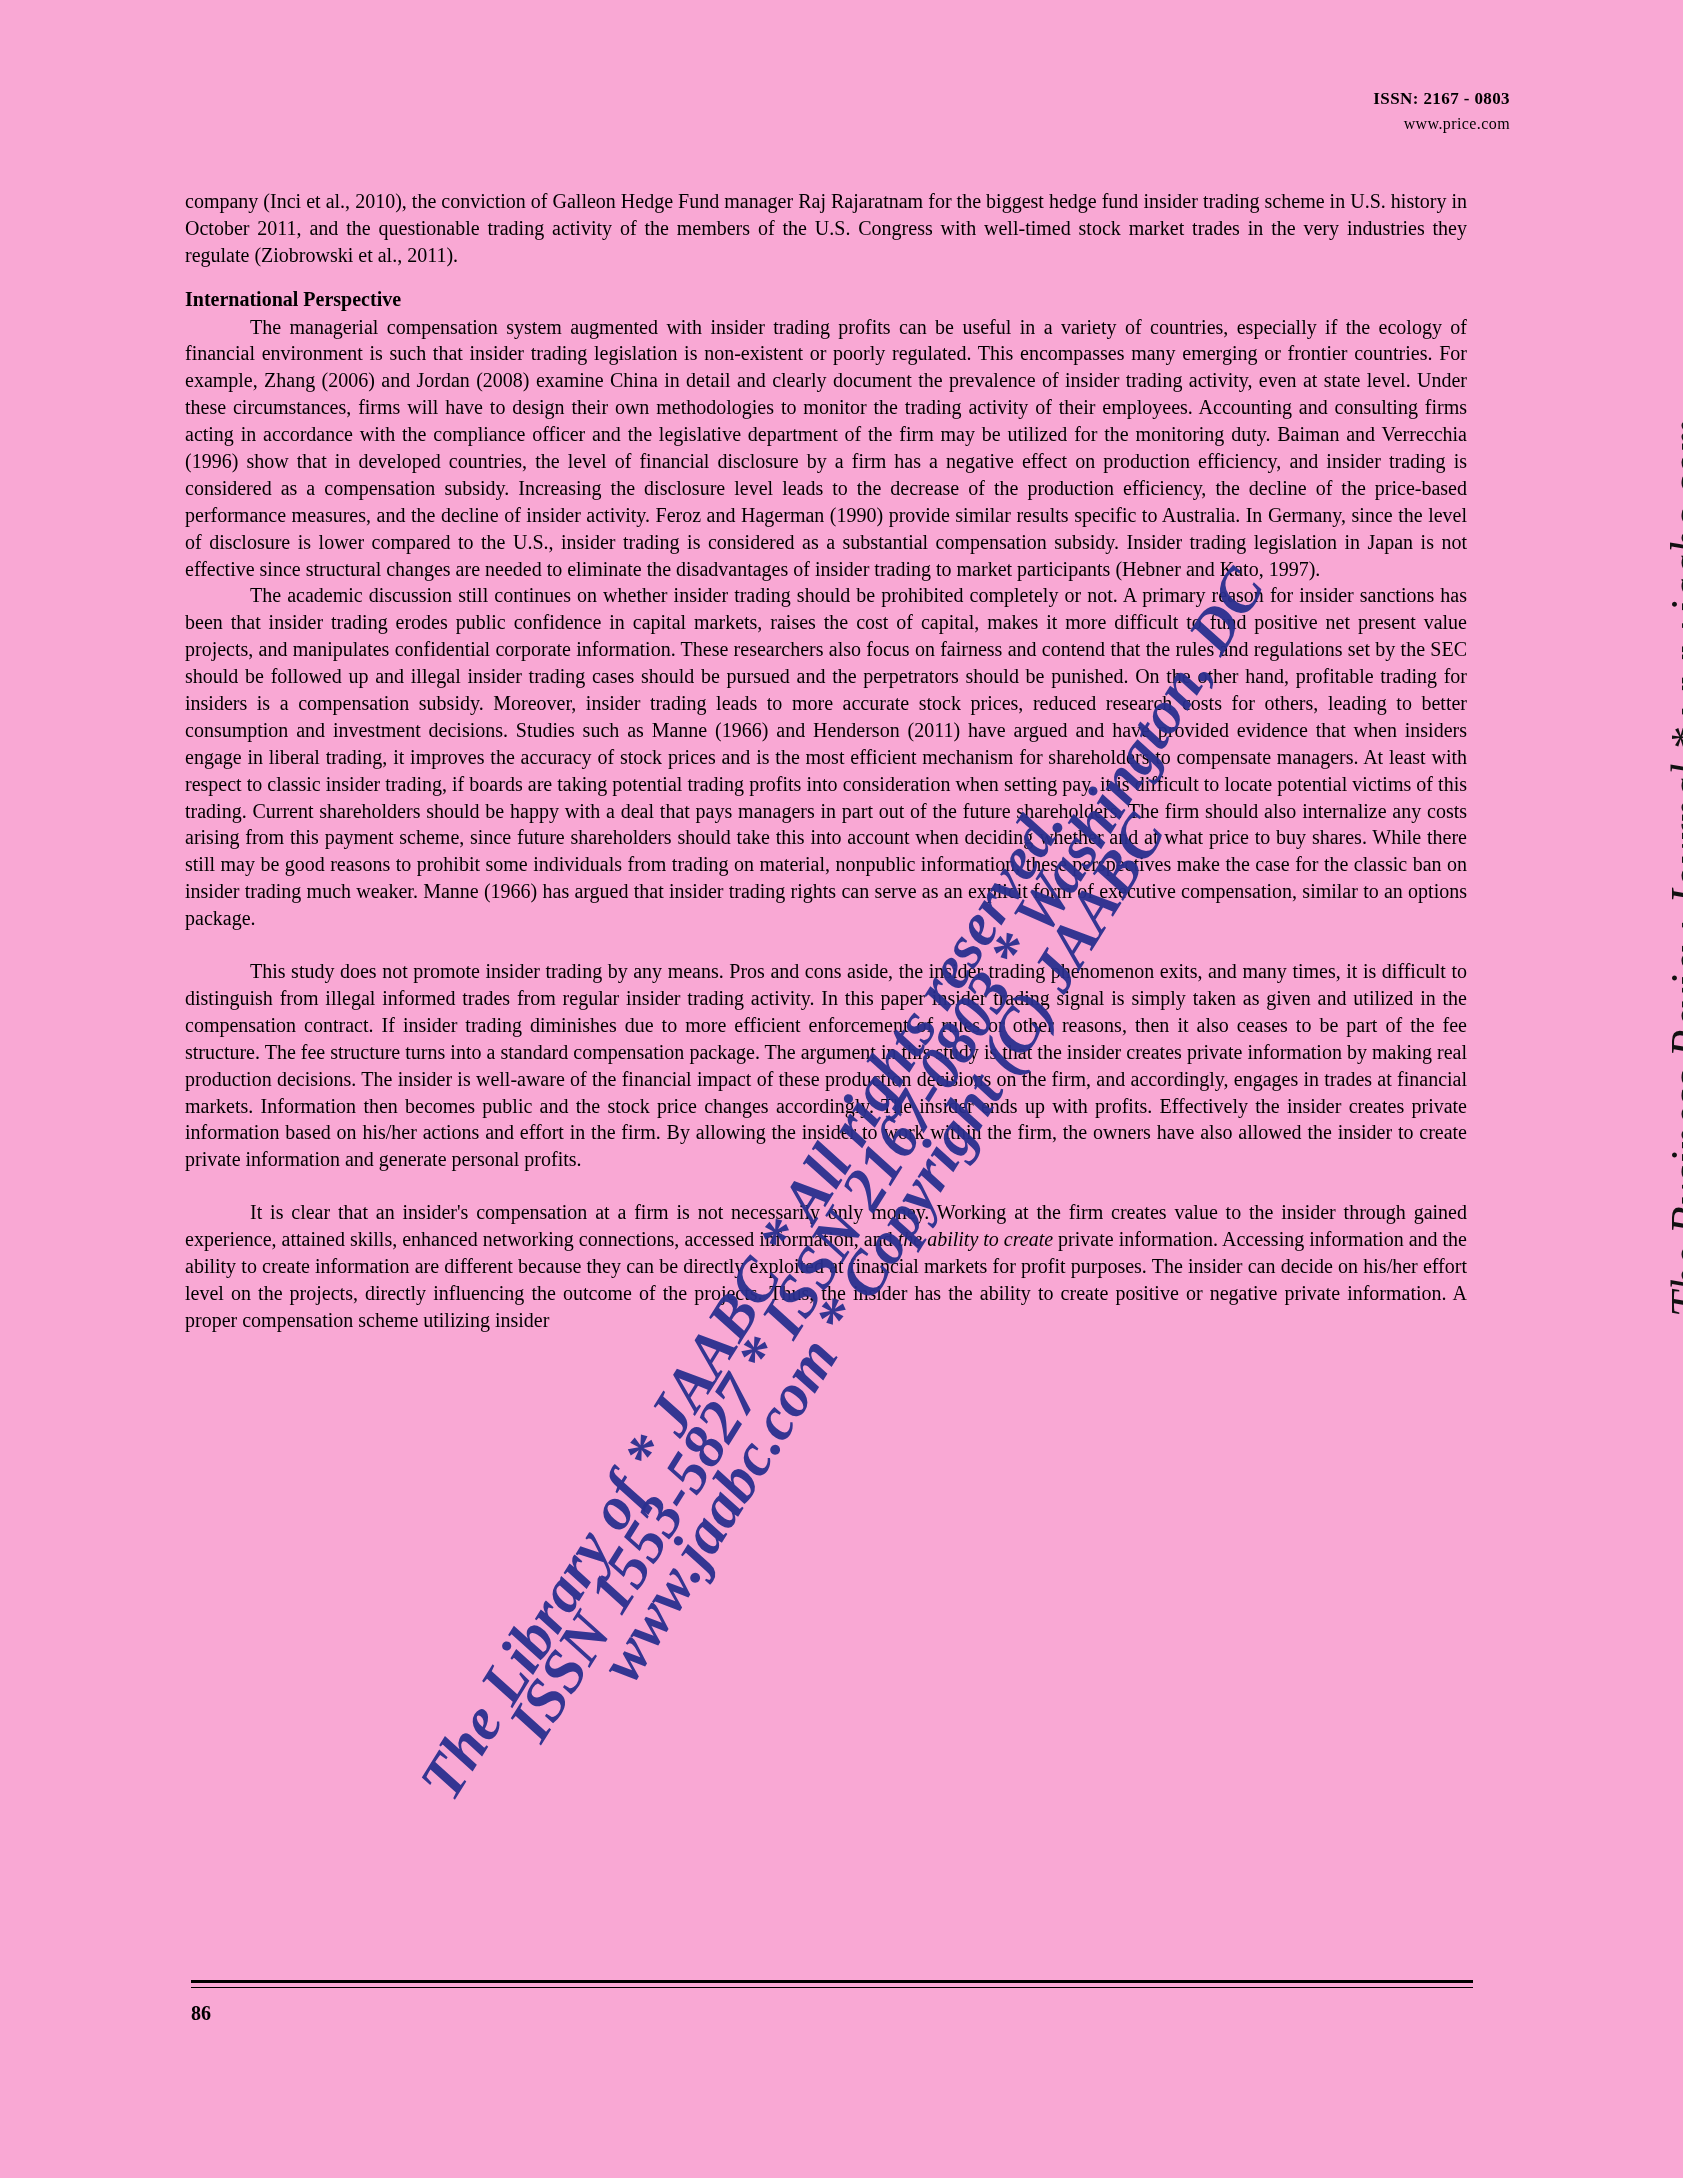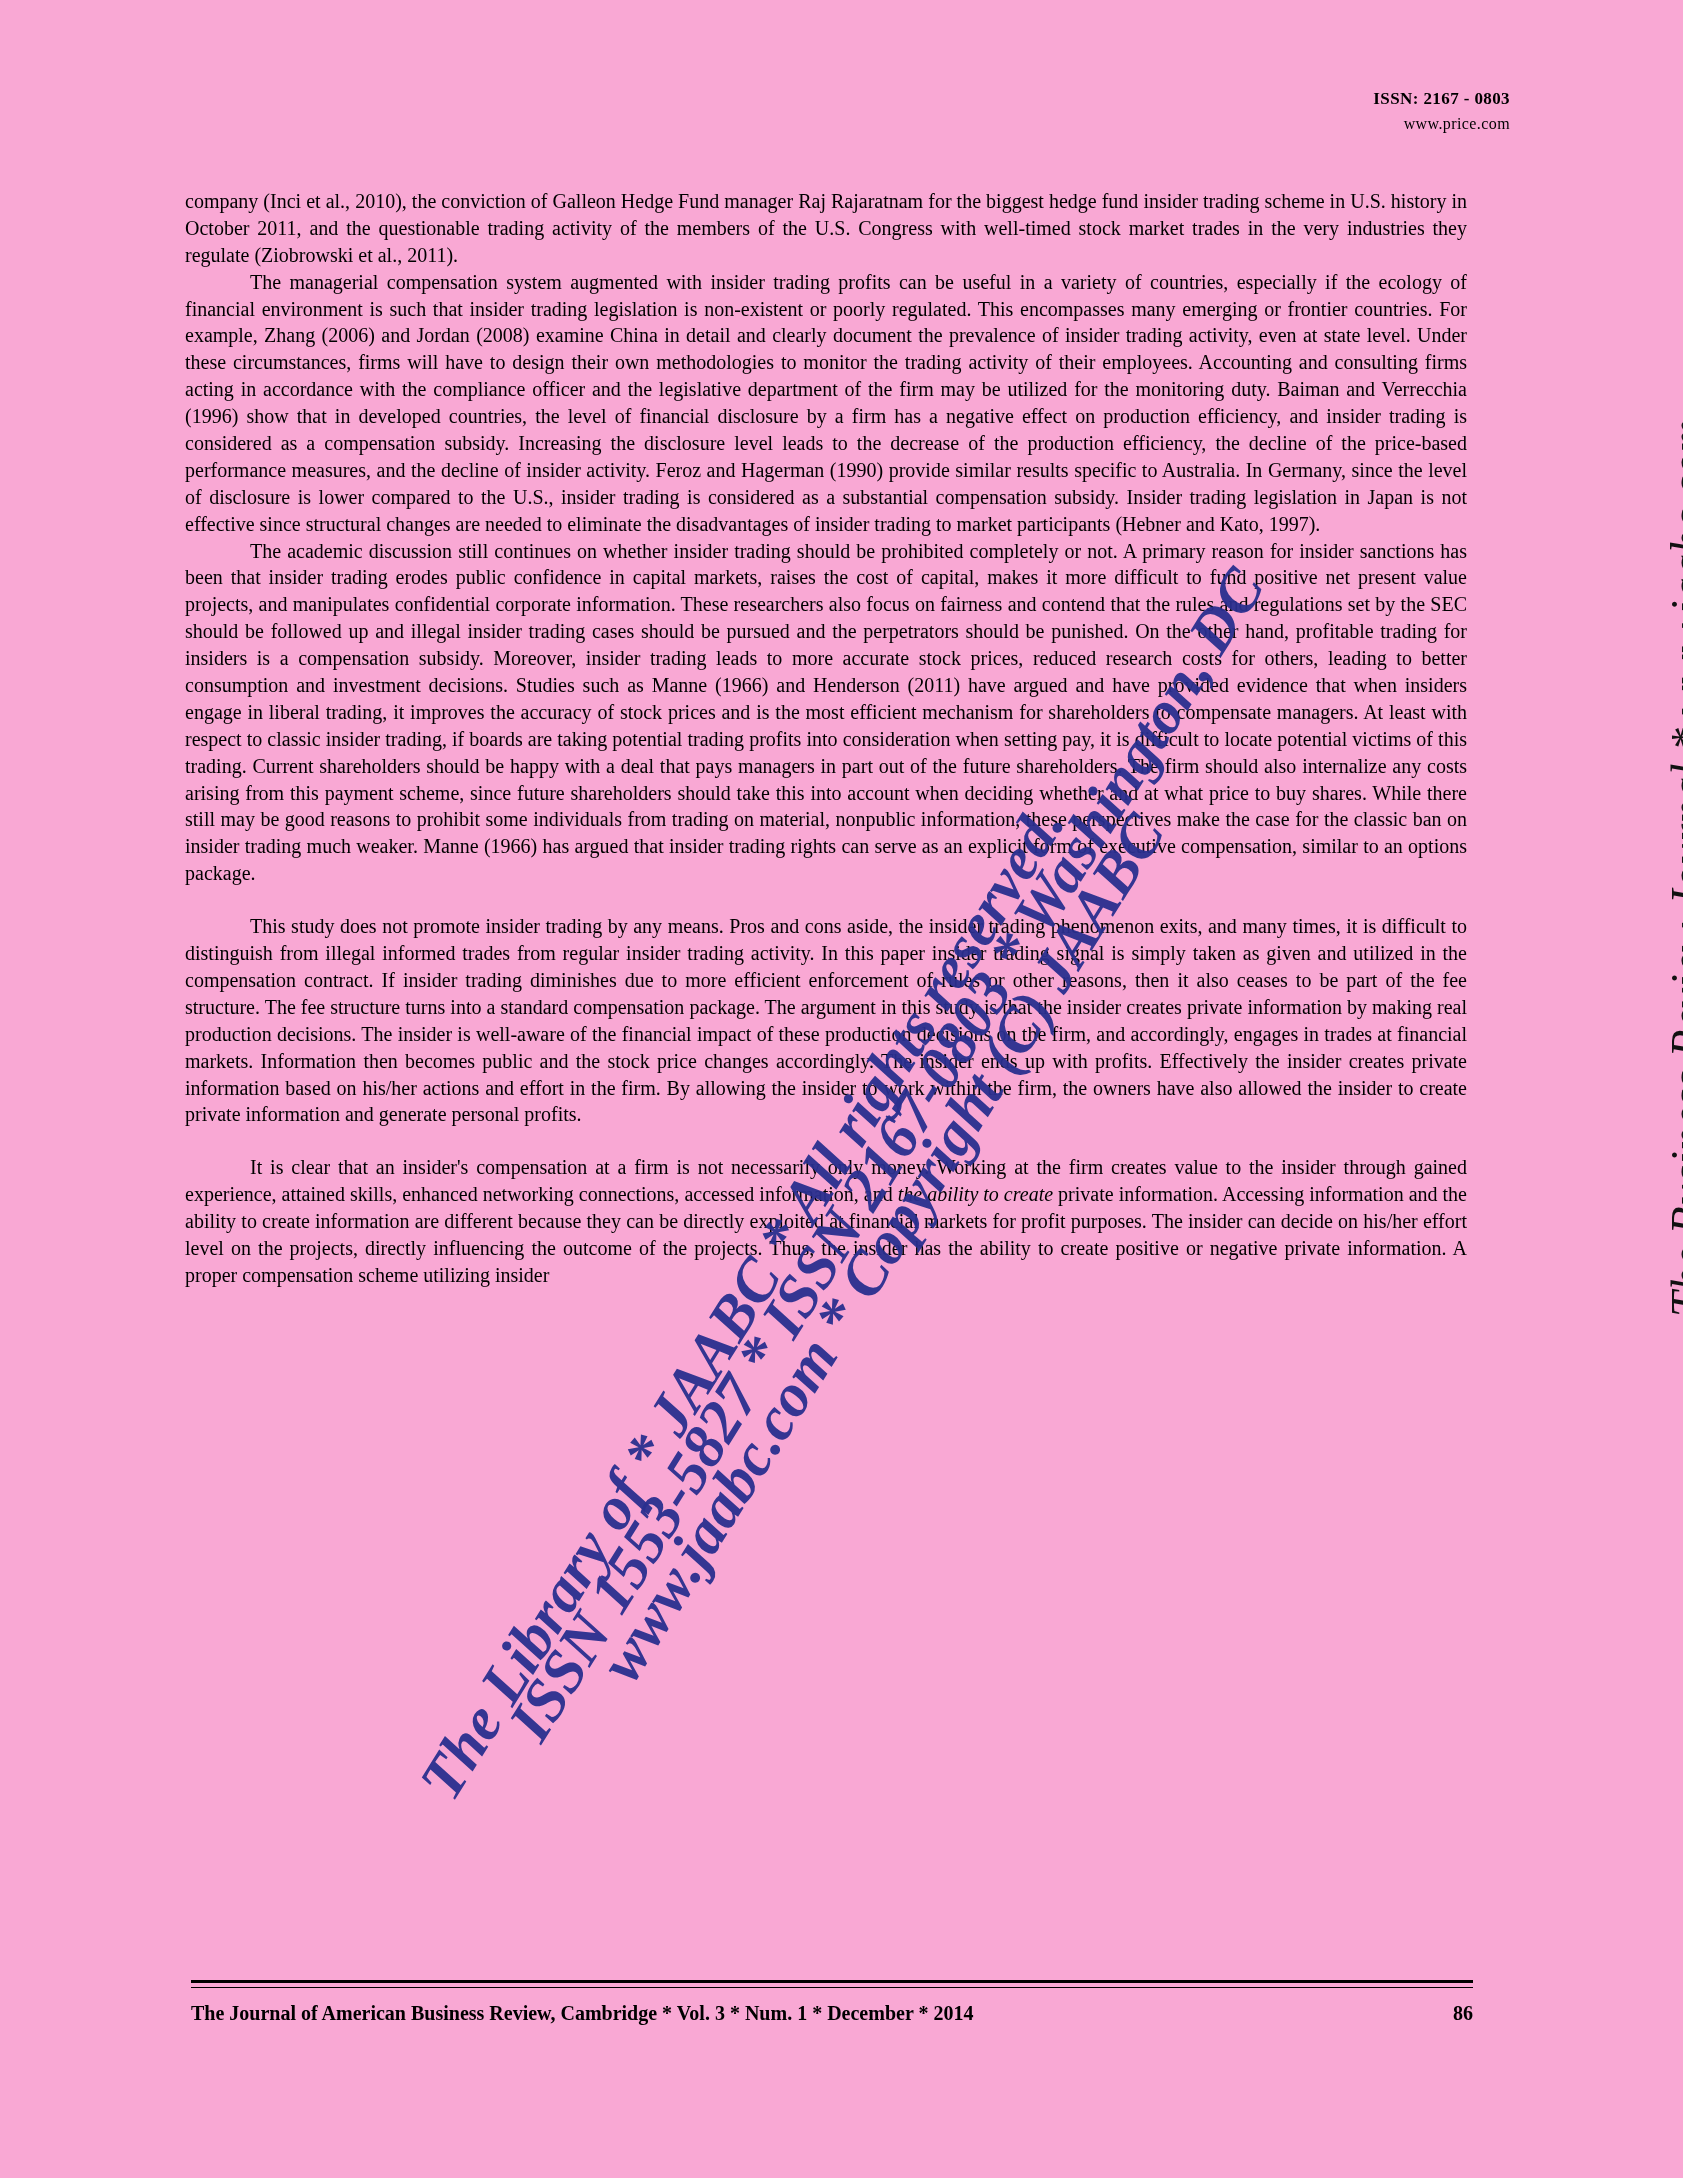--- a/index.html
+++ b/index.html
@@ -154,35 +154,35 @@
     <div class="issn">ISSN: 2167 - 0803</div>
     <div class="web">www.price.com</div>
   </div>
 
   <div class="side-title">The Business Review Journal * www.jaabc.com</div>
 
   <div class="content">
 
     <p>company (Inci et al., 2010), the conviction of Galleon Hedge Fund manager Raj Rajaratnam for the biggest hedge fund insider trading scheme in U.S. history in October 2011, and the questionable trading activity of the members of the U.S. Congress with well-timed stock market trades in the very industries they regulate (Ziobrowski et al., 2011).</p>
 
+    <h3>International Perspective</h3>
     <p class="indent">The managerial compensation system augmented with insider trading profits can be useful in a variety of countries, especially if the ecology of financial environment is such that insider trading legislation is non-existent or poorly regulated. This encompasses many emerging or frontier countries. For example, Zhang (2006) and Jordan (2008) examine China in detail and clearly document the prevalence of insider trading activity, even at state level. Under these circumstances, firms will have to design their own methodologies to monitor the trading activity of their employees. Accounting and consulting firms acting in accordance with the compliance officer and the legislative department of the firm may be utilized for the monitoring duty. Baiman and Verrecchia (1996) show that in developed countries, the level of financial disclosure by a firm has a negative effect on production efficiency, and insider trading is considered as a compensation subsidy. Increasing the disclosure level leads to the decrease of the production efficiency, the decline of the price-based performance measures, and the decline of insider activity. Feroz and Hagerman (1990) provide similar results specific to Australia. In Germany, since the level of disclosure is lower compared to the U.S., insider trading is considered as a substantial compensation subsidy. Insider trading legislation in Japan is not effective since structural changes are needed to eliminate the disadvantages of insider trading to market participants (Hebner and Kato, 1997).</p>
 
     <p class="indent">The academic discussion still continues on whether insider trading should be prohibited completely or not. A primary reason for insider sanctions has been that insider trading erodes public confidence in capital markets, raises the cost of capital, makes it more difficult to fund positive net present value projects, and manipulates confidential corporate information. These researchers also focus on fairness and contend that the rules and regulations set by the SEC should be followed up and illegal insider trading cases should be pursued and the perpetrators should be punished. On the other hand, profitable trading for insiders is a compensation subsidy. Moreover, insider trading leads to more accurate stock prices, reduced research costs for others, leading to better consumption and investment decisions. Studies such as Manne (1966) and Henderson (2011) have argued and have provided evidence that when insiders engage in liberal trading, it improves the accuracy of stock prices and is the most efficient mechanism for shareholders to compensate managers. At least with respect to classic insider trading, if boards are taking potential trading profits into consideration when setting pay, it is difficult to locate potential victims of this trading. Current shareholders should be happy with a deal that pays managers in part out of the future shareholders. The firm should also internalize any costs arising from this payment scheme, since future shareholders should take this into account when deciding whether and at what price to buy shares. While there still may be good reasons to prohibit some individuals from trading on material, nonpublic information, these perspectives make the case for the classic ban on insider trading much weaker. Manne (1966) has argued that insider trading rights can serve as an explicit form of executive compensation, similar to an options package.</p>
 
     <p class="indent spaced">This study does not promote insider trading by any means. Pros and cons aside, the insider trading phenomenon exits, and many times, it is difficult to distinguish from illegal informed trades from regular insider trading activity. In this paper insider trading signal is simply taken as given and utilized in the compensation contract. If insider trading diminishes due to more efficient enforcement of rules or other reasons, then it also ceases to be part of the fee structure. The fee structure turns into a standard compensation package. The argument in this study is that the insider creates private information by making real production decisions. The insider is well-aware of the financial impact of these production decisions on the firm, and accordingly, engages in trades at financial markets. Information then becomes public and the stock price changes accordingly. The insider ends up with profits. Effectively the insider creates private information based on his/her actions and effort in the firm. By allowing the insider to work within the firm, the owners have also allowed the insider to create private information and generate personal profits.</p>
 
     <p class="indent spaced"><span>It is clear that an insider's compensation at a firm is not necessarily only money. Working at the firm creates value to the insider through gained experience, attained skills, enhanced networking connections, accessed information, and </span><em>the ability to create</em><span> private information. Accessing information and the ability to create information are different because they can be directly exploited at financial markets for profit purposes. The insider can decide on his/her effort level on the projects, directly influencing the outcome of the projects. Thus, the insider has the ability to create positive or negative private information. A proper compensation scheme utilizing insider</span></p>
 
   </div>
 
   <div class="footer-rule-top"></div>
   <div class="footer-rule-bot"></div>
 
   <div class="footer">
-    <div class="cite">The Journal of American Business Review, Cambridge * Vol. 3 * Num. 1 * December * 2014</div>
     <div class="pageno">86</div>
   </div>
 
   <div class="watermark">
     <div class="wm-line wm1">The Library of * JAABC * All rights reserved.</div>
     <div class="wm-line wm2">ISSN 1553-5827 * ISSN 2167-0803 * Washington, DC</div>
     <div class="wm-line wm3">www.jaabc.com * Copyright (C) JAABC</div>
   </div>
 
 </div>

